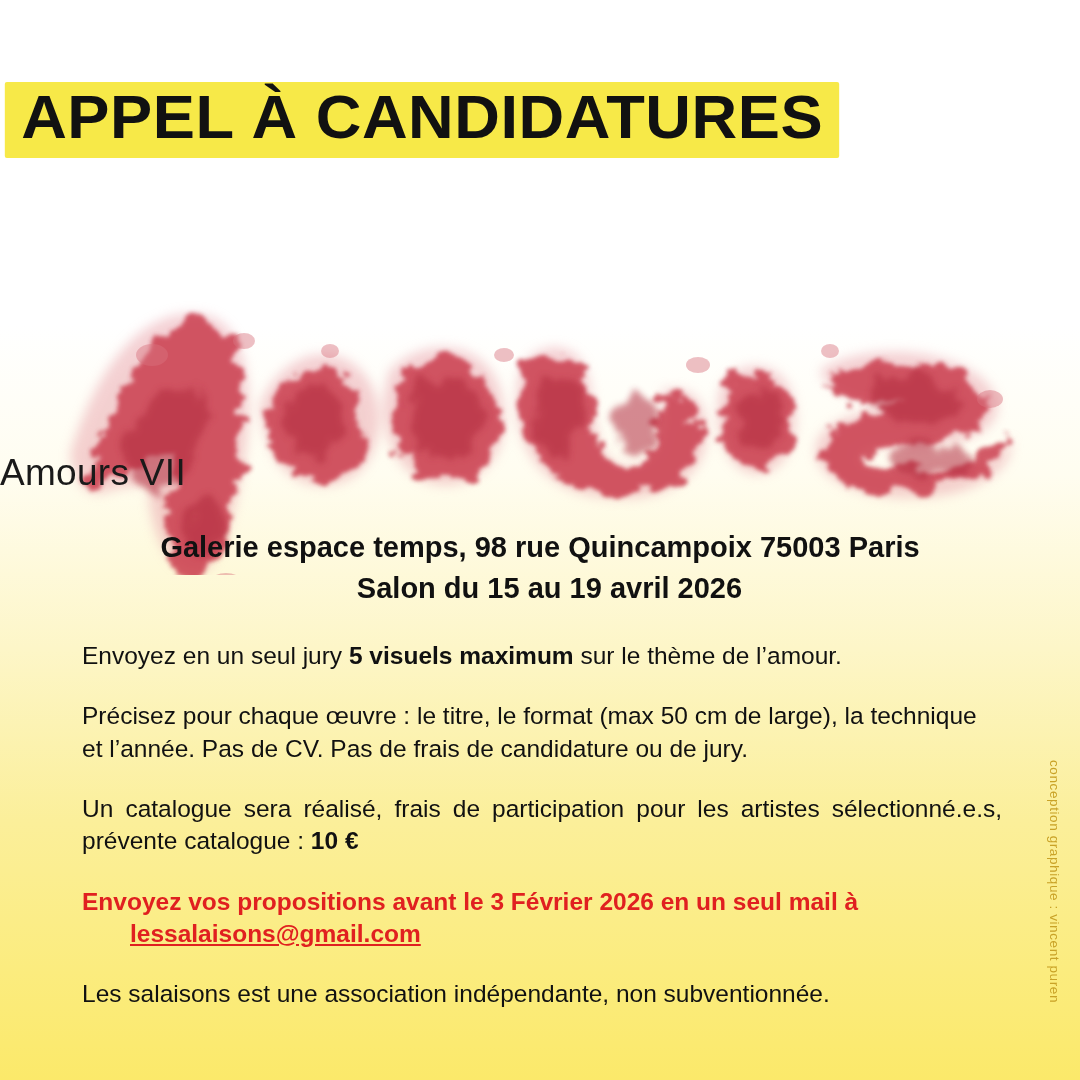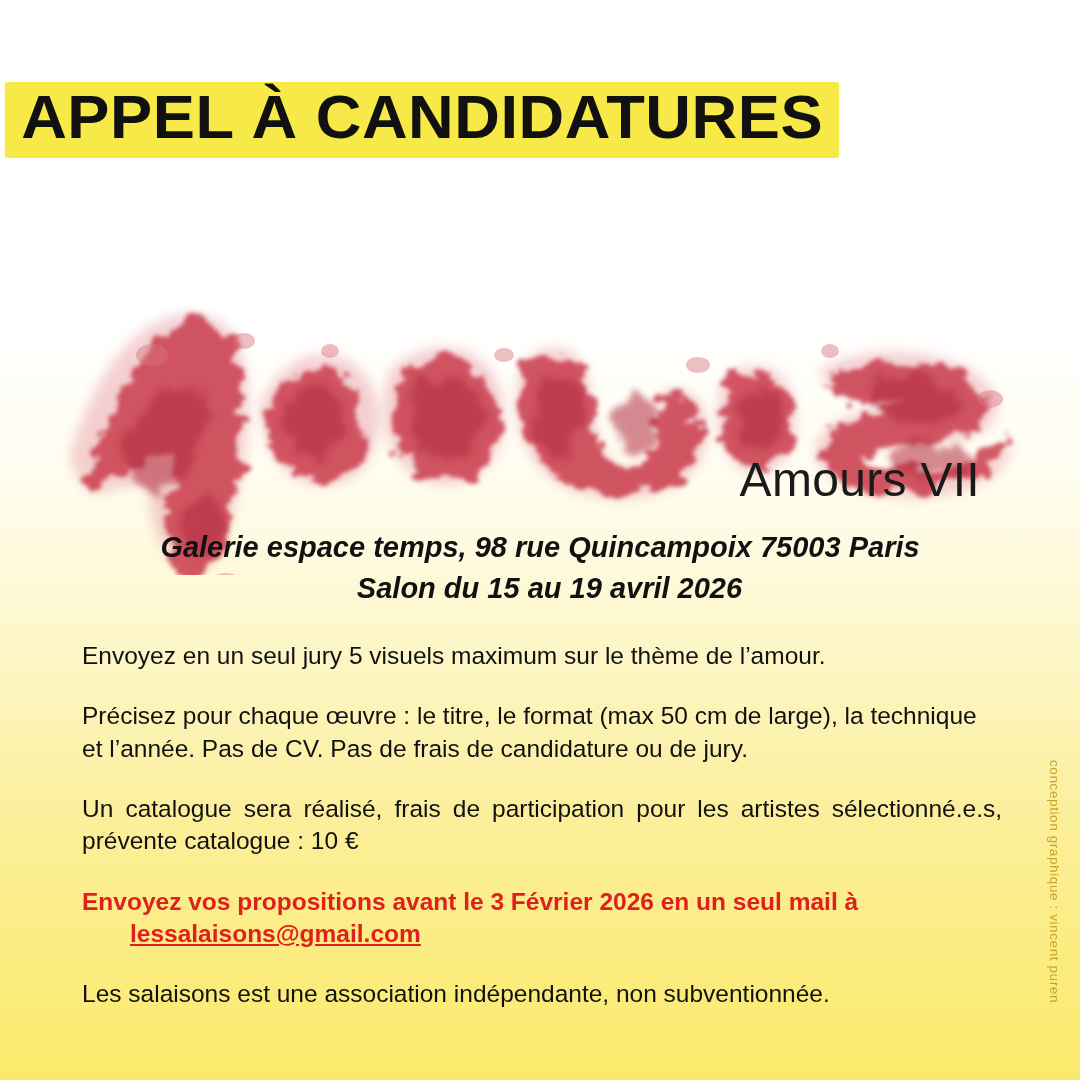--- a/index.html
+++ b/index.html
@@ -58,56 +58,55 @@
     height: 420px;
   }
   .watercolor svg { display: block; width: 100%; height: 100%; }
 
   
   .subtitle {
     position: absolute;
     top: 452px;
     left: 0;
     width: 980px;
-    text-align: right;
-    font-size: 48px;
+    text-align: left;
+    font-size: 37px;
     color: #1a1a1a;
     letter-spacing: 0.3px;
   }
   .venue {
     position: absolute;
     top: 527px;
     left: 0;
     width: 1080px;
     text-align: center;
     font-size: 29px;
     font-weight: bold;
     color: #111111;
     line-height: 1.42;
-    font-style: italic;
   }
   .venue .line2 { display: block; padding-left: 19px; }
 
   
   .body {
     position: absolute;
     top: 640px;
     left: 82px;
     width: 920px;
     font-size: 24.5px;
     color: #111111;
     line-height: 1.32;
   }
   .body p {
     margin: 0 0 28px 0;
   }
   .body p.justify {
     text-align: justify;
   }
-  .body b { font-weight: normal; }
+  .body b { font-weight: bold; }
   .red {
     color: #e02020;
     font-weight: bold;
   }
   .red a, .red .mail {
     color: #e02020;
     text-decoration: underline;
     font-weight: bold;
     margin-left: 48px;
   }

